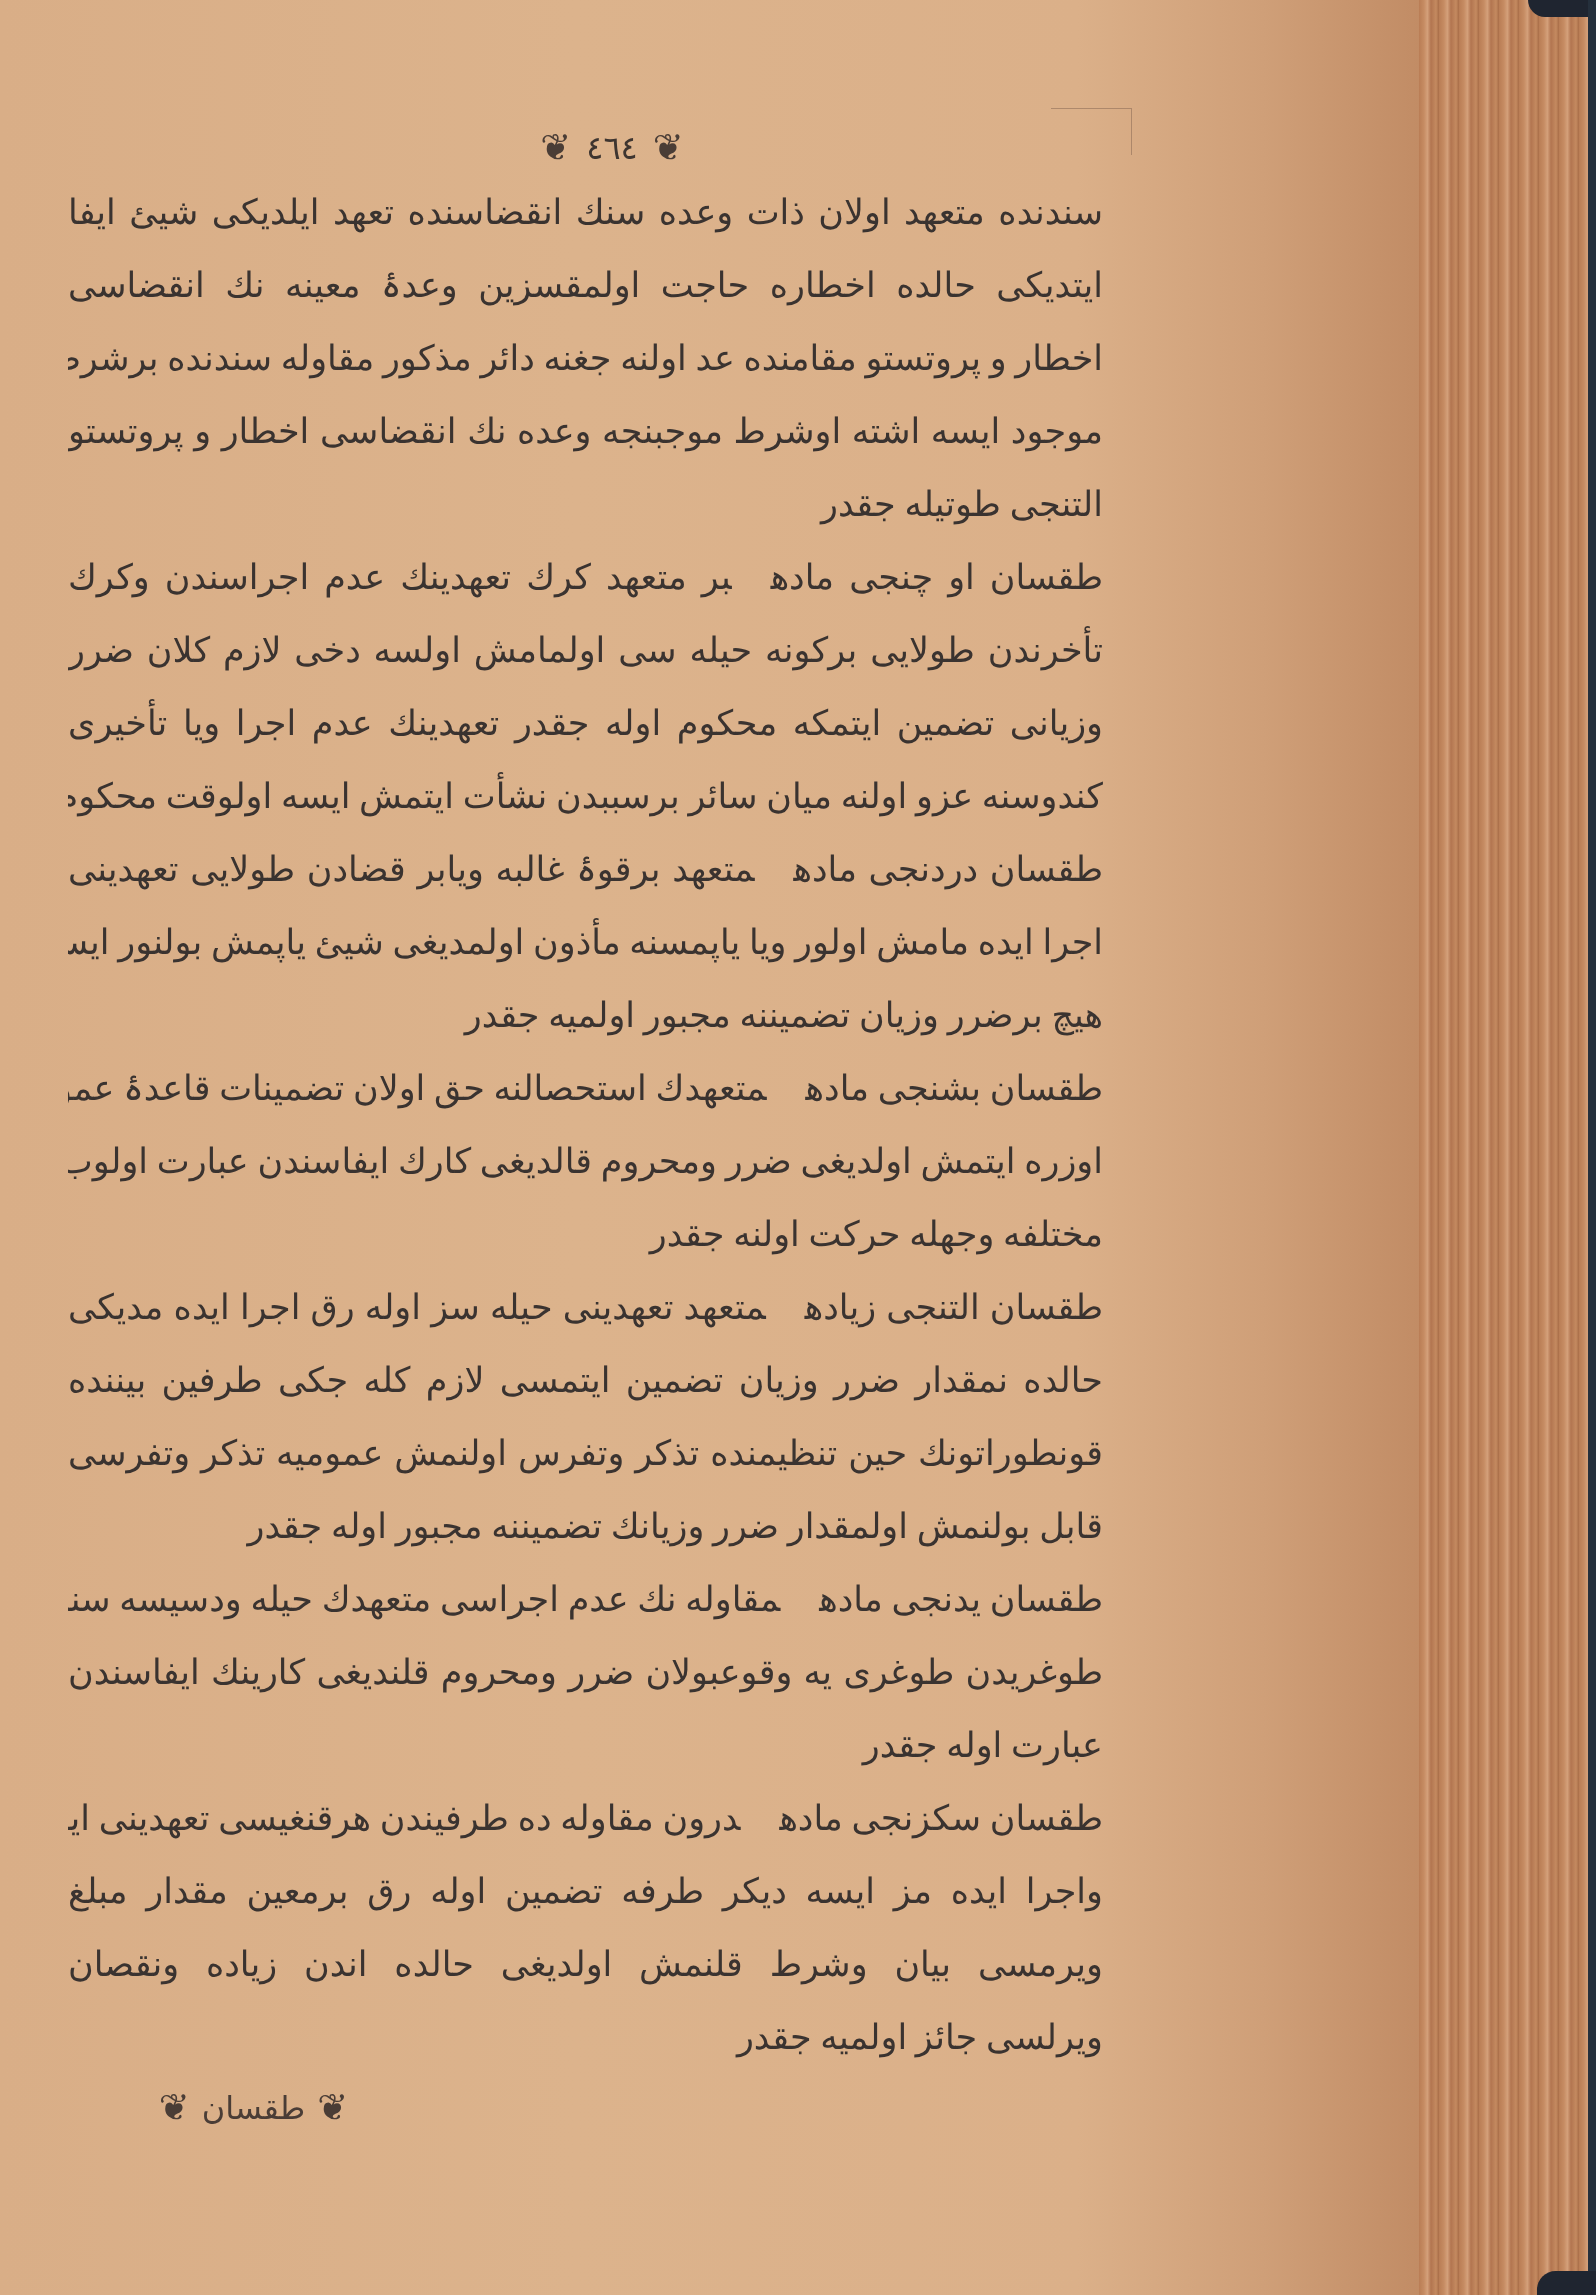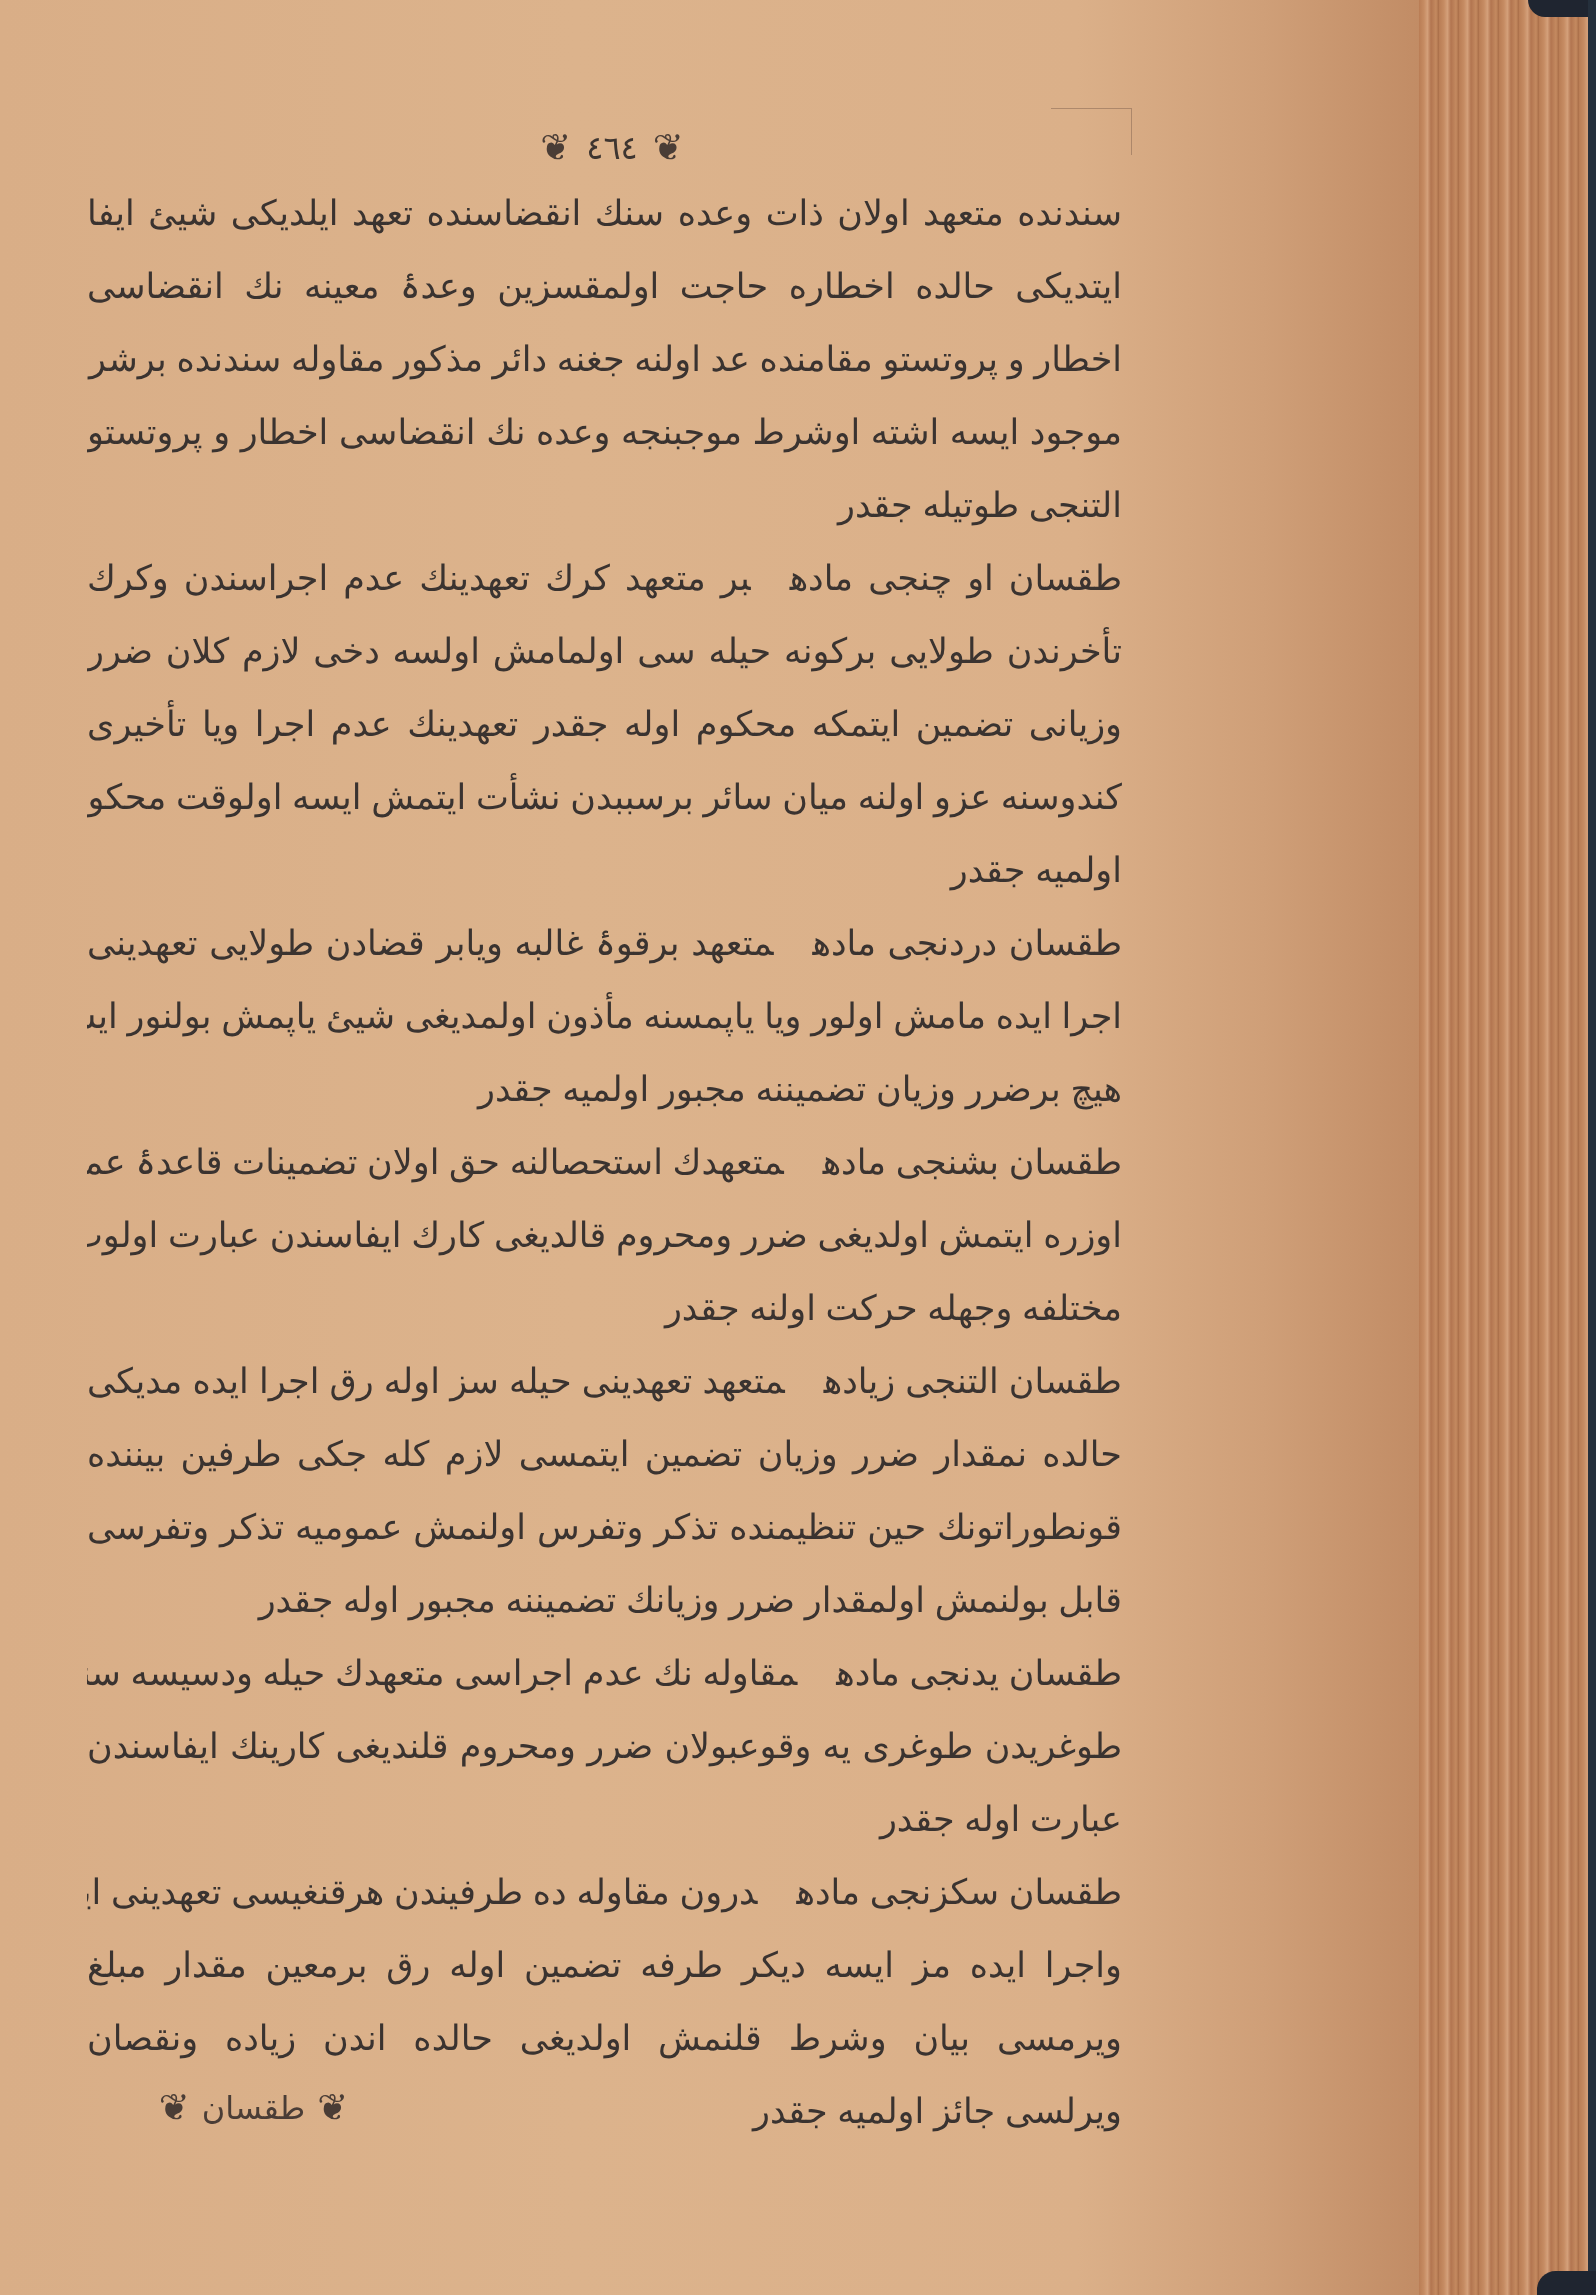--- a/index.html
+++ b/index.html
@@ -33,23 +33,23 @@
     position:absolute; left:1051px; top:108px; width:80px; height:46px;
     border-top:1.7px solid #8a6a55; border-right:1.7px solid #8a6a55; opacity:.55;
   }
   .header {
     position:absolute; left:515px; top:118px; width:194px; height:59px;
     display:flex; align-items:center; justify-content:center; gap:15px;
     color:#3e3530; font-size:32px;
   }
   .orn { font-size:37px; color:#4a3d36; }
   .text-block {
-    position:absolute; left:87px; top:176px; width:1035px;
+    position:absolute; left:68px; top:176px; width:1035px;
     direction:rtl; color:#3a3330;
-    font-family:Liberation Sans, sans-serif;
+    font-family:Liberation Serif, serif;
     font-size:35px; line-height:73px;
   }
   .line {
     display:block; white-space:nowrap; overflow:hidden;
     text-align:justify; text-align-last:justify;
     height:73px;
   }
   .line.last { text-align-last:right; }
   .line .head { margin-left:39px; }
   .catch {
@@ -78,21 +78,20 @@
 <div class="text-block" id="text-block">
     <div class="line"><span>سندنده متعهد اولان ذات وعده سنك انقضاسنده تعهد ایلدیکی شیئ ایفا</span></div>
     <div class="line"><span>ایتدیکی حالده اخطاره حاجت اولمقسزین وعدۂ معینه نك انقضاسی</span></div>
     <div class="line"><span>اخطار و پروتستو مقامنده عد اولنه جغنه دائر مذکور مقاوله سندنده برشرط</span></div>
     <div class="line"><span>موجود ایسه اشته اوشرط موجبنجه وعده نك انقضاسی اخطار و پروتستو</span></div>
     <div class="line last"><span>التنجی طوتیله جقدر</span></div>
     <div class="line"><span class="head">طقسان او چنجی ماده</span><span>بر متعهد کرك تعهدینك عدم اجراسندن وکرك</span></div>
     <div class="line"><span>تأخرندن طولایی برکونه حیله سی اولمامش اولسه دخی لازم کلان ضرر</span></div>
     <div class="line"><span>وزیانی تضمین ایتمکه محکوم اوله جقدر تعهدینك عدم اجرا ویا تأخیری</span></div>
     <div class="line"><span>کندوسنه عزو اولنه میان سائر برسببدن نشأت ایتمش ایسه اولوقت محکوم</span></div>
-    <div class="line last"><span>اولمیه جقدر</span></div>
     <div class="line"><span class="head">طقسان دردنجی ماده</span><span>متعهد برقوۂ غالبه ویابر قضادن طولایی تعهدینی</span></div>
     <div class="line"><span>اجرا ایده مامش اولور ویا یاپمسنه مأذون اولمدیغی شیئ یاپمش بولنور ایسه</span></div>
     <div class="line last"><span>هیچ برضرر وزیان تضمیننه مجبور اولمیه جقدر</span></div>
     <div class="line"><span class="head">طقسان بشنجی ماده</span><span>متعهدك استحصالنه حق اولان تضمینات قاعدۂ عمومیه</span></div>
     <div class="line"><span>اوزره ایتمش اولدیغی ضرر ومحروم قالدیغی کارك ایفاسندن عبارت اولوب</span></div>
     <div class="line last"><span>مختلفه وجهله حرکت اولنه جقدر</span></div>
     <div class="line"><span class="head">طقسان التنجی زیاده</span><span>متعهد تعهدینی حیله سز اوله رق اجرا ایده مدیکی</span></div>
     <div class="line"><span>حالده نمقدار ضرر وزیان تضمین ایتمسی لازم کله جکی طرفین بیننده</span></div>
     <div class="line"><span>قونطوراتونك حین تنظیمنده تذکر وتفرس اولنمش عمومیه تذکر وتفرسی</span></div>
     <div class="line last"><span>قابل بولنمش اولمقدار ضرر وزیانك تضمیننه مجبور اوله جقدر</span></div>

